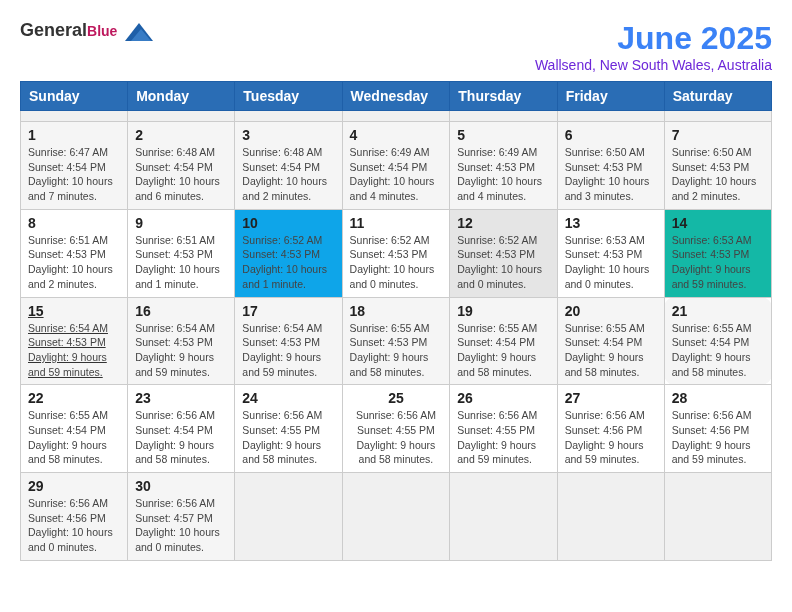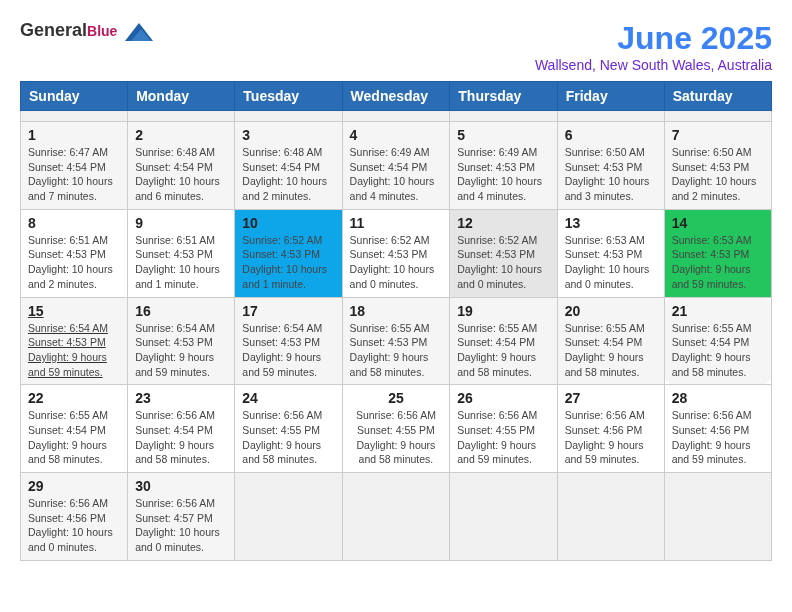--- a/index.html
+++ b/index.html
@@ -221,21 +221,21 @@
           </div>
         </td>
         <td style="background-color: rgb(255, 255, 255);">
           <span class="day-number">13</span>
           <div class="day-info">
             <div>Sunrise: 6:53 AM</div>
             <div>Sunset: 4:53 PM</div>
             <div>Daylight: 10 hours and 0 minutes.</div>
           </div>
         </td>
-        <td style="background-color: #22c55e;">
+        <td style="background-color: #14b8a6;">
           <span class="day-number">14</span>
           <div class="day-info">
             <div>Sunrise: 6:53 AM</div>
             <div>Sunset: 4:53 PM</div>
             <div>Daylight: 9 hours and 59 minutes.</div>
           </div>
         </td>
       </tr>
       <tr>
         <td style="background-color: rgb(245, 245, 245); text-decoration: underline;">

